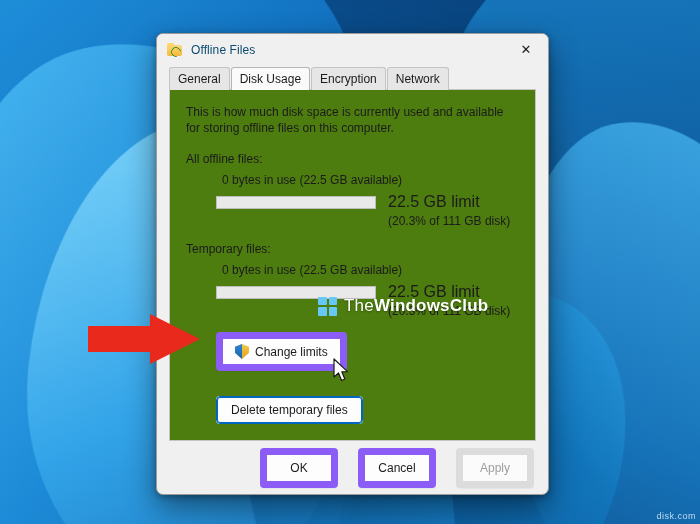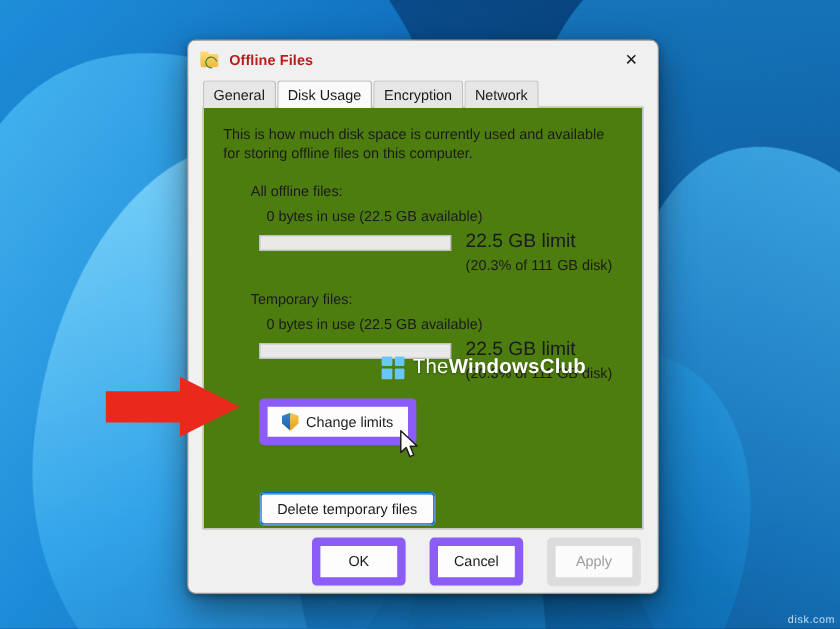--- a/index.html
+++ b/index.html
@@ -134,23 +134,22 @@
     position: absolute;
     left: 4px; top: 5px;
     width: 8px; height: 8px;
     border: 1.6px solid #2a8a2a;
     border-radius: 50%;
     border-right-color: transparent;
     transform: rotate(35deg);
   }
   .titlebar-text {
     font-size: 12px;
-    color: #b91c1c;
+    color: #0c4a6e;
     letter-spacing: 0.1px;
-    font-weight: bold;
   }
   .close-btn {
     position: absolute;
     right: 0; top: 0;
     width: 44px; height: 31px;
     display: flex;
     align-items: center;
     justify-content: center;
     color: #1b1b1b;
     font-size: 13px;
@@ -198,21 +197,20 @@
     font-size: 12px;
     color: #1b1b1b;
     line-height: 16px;
     margin: 0 0 16px 0;
     max-width: 340px;
   }
   .section-label {
     font-size: 12px;
     color: #1b1b1b;
     margin-bottom: 7px;
-    margin-left: 23px;
   }
   .usage-line {
     font-size: 12px;
     color: #1b1b1b;
     margin-left: 36px;
     margin-bottom: 6px;
   }
   .bar-row {
     display: flex;
     align-items: center;
@@ -270,21 +268,21 @@
   }
   .shield-icon .sh-l {
     position: absolute;
     left: 0; top: 0; width: 50%; height: 100%;
     background: linear-gradient(180deg, #2f86d6 0%, #1964ad 100%);
     clip-path: polygon(100% 0%, 100% 100%, 0% 58%, 0% 18%);
   }
 
   .delete-btn-wrap {
     margin-left: 30px;
-    margin-top: 44px;
+    margin-top: 29px;
   }
   .btn.focused {
     border: 1px solid #0067c0;
     box-shadow: 0 0 0 1px #0067c0 inset;
     padding: 6px 14px;
   }
 
   .footer {
     flex: none;
     height: 52px;

